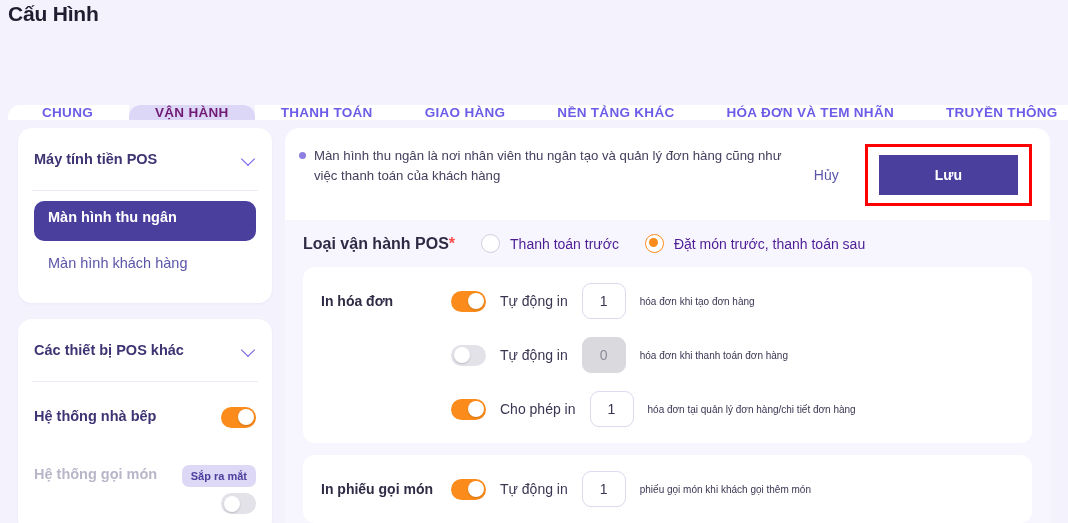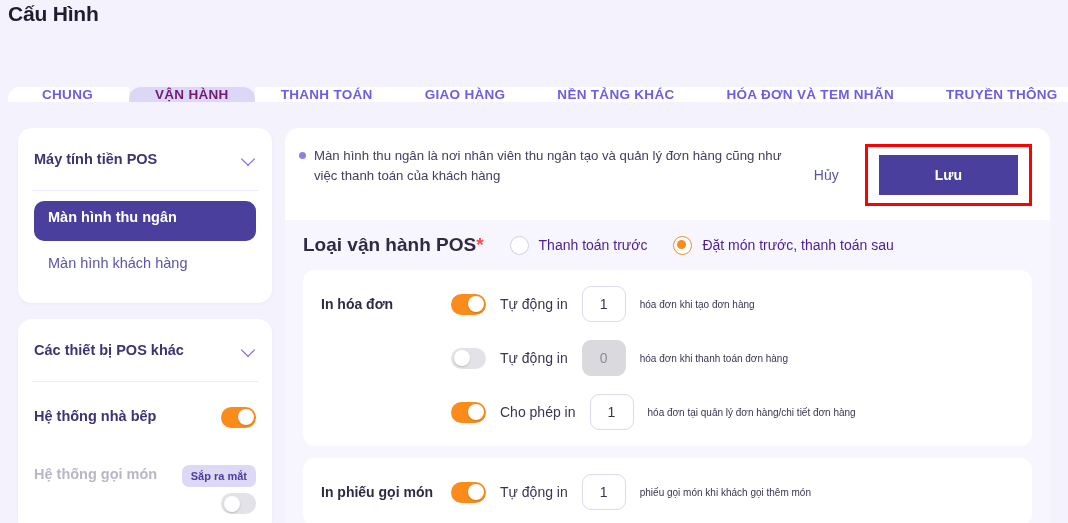--- a/index.html
+++ b/index.html
@@ -16,21 +16,21 @@
   .page-title {
     position: absolute; left: 8px; top: 2px;
     font-size: 21px; font-weight: bold; color: #201d30;
     letter-spacing: -0.2px;
   }
 
   
   .tabbar {
     position: absolute; left: 8px; top: 68px;
     width: 1028px; height: 52px;
-    display: flex; align-items: center;
+    display: flex; align-items: flex-end;
   }
   .tab {
     position: relative;
     display: flex; align-items: center; justify-content: center;
     padding: 0 26px;
     background: #ffffff;
     font-size: 13.5px; font-weight: bold; letter-spacing: 0.3px;
     color: #6c5ce7; white-space: nowrap;
     cursor: pointer;
   }
@@ -68,22 +68,22 @@
   .chev { width: 14px; height: 14px; position: relative; }
   .chev:before {
     content: ""; position: absolute; left: 1px; top: 2px;
     width: 9px; height: 9px;
     border-right: 1.8px solid #6c5ce7; border-bottom: 1.8px solid #6c5ce7;
     transform: rotate(45deg);
   }
   .side-divider { height: 1px; background: #eceaf5; margin: 0 -2px; }
   .side-items { padding: 10px 0 16px; }
   .side-item {
-    height: 40px; display: flex; align-items: flex-end;
-    padding: 16px 14px; border-radius: 10px;
+    height: 40px; display: flex; align-items: flex-start;
+    padding: 8px 14px; border-radius: 10px;
     font-size: 14.5px; color: #5b55a8; cursor: pointer;
     margin-bottom: 6px;
   }
   .side-item:last-child { margin-bottom: 0; }
   .side-item.active { background: #4b3f9e; color: #ffffff; font-weight: bold; }
 
   .dev-row {
     display: flex; align-items: center; justify-content: space-between;
     min-height: 46px; padding: 4px 0;
   }
@@ -143,21 +143,21 @@
     padding: 8px 11px;
     background: #ffffff;
   }
 
   
   .radio-row {
     display: flex; align-items: center; gap: 14px;
     padding: 14px 18px;
     background: #f7f5fe;
   }
-  .radio-label { font-size: 19px; font-weight: bold; color: #2f2b45; }
+  .radio-label { font-size: 16px; font-weight: bold; color: #2f2b45; }
   .req { color: #fb4a4a; }
   .radio-opt { display: flex; align-items: center; gap: 10px; cursor: pointer; margin-left: 12px; }
   .radio {
     width: 19px; height: 19px; border-radius: 50%;
     border: 1.6px solid #d2cfe0; background: #ffffff; flex: none;
     position: relative;
   }
   .radio.sel { border-color: #fb8c1b; }
   .radio.sel:after {
     content: ""; position: absolute; left: 3px; top: 3px;

